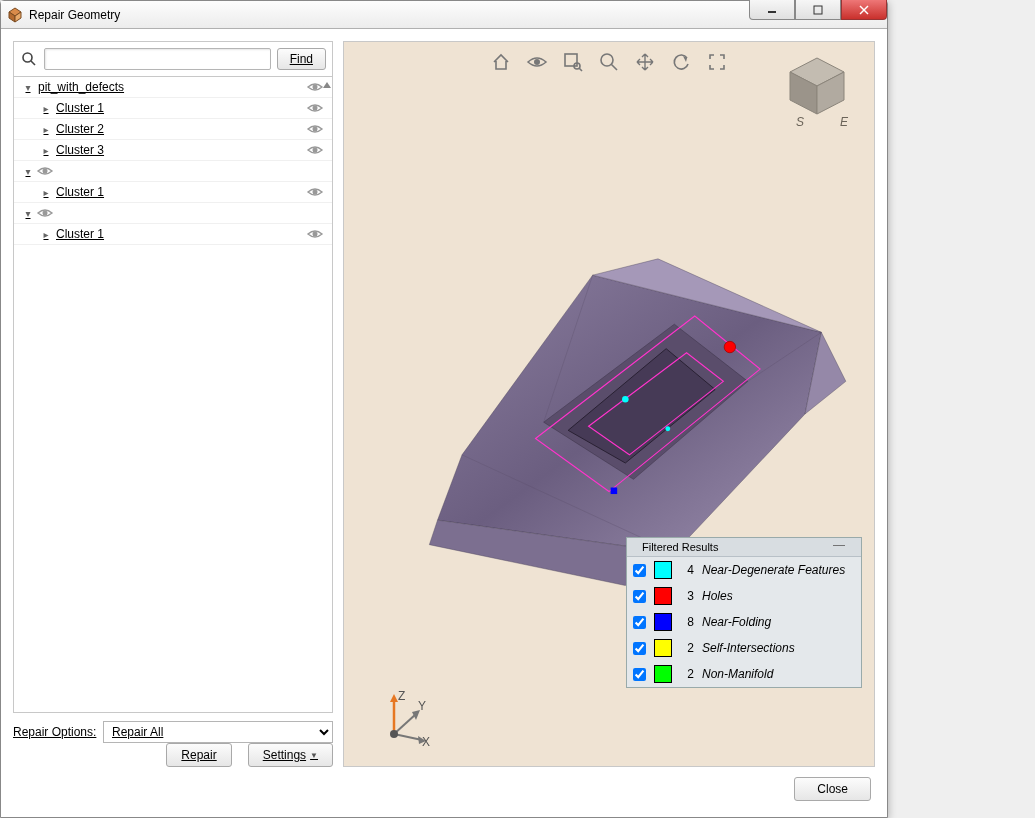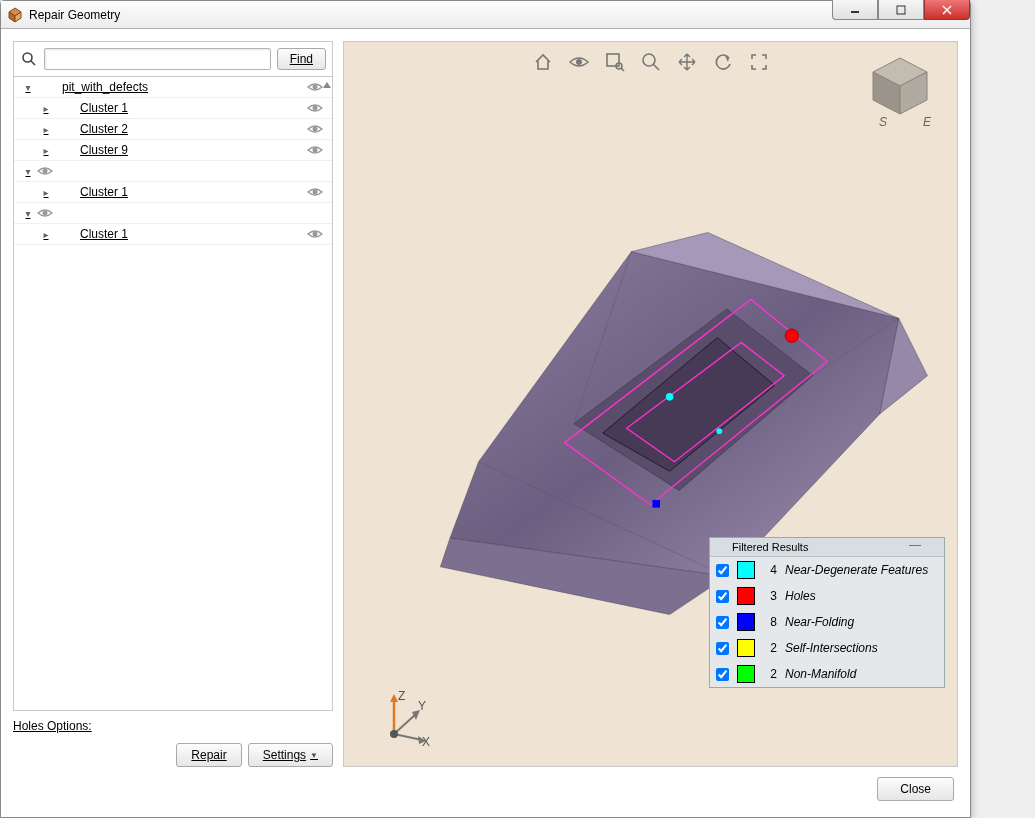--- a/index.html
+++ b/index.html
@@ -1,49 +1,49 @@
 <!DOCTYPE html>
 <html><head>
 <meta charset="utf-8">
 <style>
   * { box-sizing: border-box; font-family: "Segoe UI", Tahoma, sans-serif; font-size: 12px; }
   body { margin:0; padding:0; background:#efefef; }
-  .window { width:971px; height:818px; background:#fff; border:1px solid #888; position:relative; display:flex; flex-direction:column; border-radius:4px 4px 0 0; box-shadow:0 2px 8px rgba(0,0,0,0.3);}
+  .window { width:888px; height:818px; background:#fff; border:1px solid #888; position:relative; display:flex; flex-direction:column; border-radius:4px 4px 0 0; box-shadow:0 2px 8px rgba(0,0,0,0.3);}
   .titlebar {height:28px; background:linear-gradient(#fdfdfd,#ececec); border-bottom:1px solid #b0b0b0; display:flex; align-items:center; padding:0 0 0 6px;}
   .titlebar .app-icon{width:16px;height:16px;margin-right:6px;display:flex;align-items:center;justify-content:center;}
   .titlebar .title{flex:1;font-size:12px;}
   .winbtns{display:flex;height:100%;}
   .winbtn{width:46px;height:20px;margin-top:-1px;border:1px solid #888;border-top:none;display:flex;align-items:center;justify-content:center;background:linear-gradient(#f6f6f6,#e0e0e0);font-size:10px;}
   .winbtn.min{border-radius:0 0 0 4px;}
   .winbtn.close{background:linear-gradient(#e77,#c9302c);color:#fff;border-radius:0 0 4px 0;border-color:#933;}
   .client{flex:1;padding:12px;display:flex;flex-direction:column;gap:10px;background:#fff;}
   .panels{flex:1;display:flex;gap:10px;min-height:0;}
   .leftpanel{width:320px;display:flex;flex-direction:column;text-decoration:underline;}
   .searchrow{display:flex;align-items:center;gap:6px;padding:6px;border:1px solid #c8c8c8;border-bottom:none;}
   .searchrow .sicon{width:18px;height:18px;display:flex;align-items:center;justify-content:center;color:#555;}
   .searchrow input{flex:1;height:22px;border:1px solid #b5b5b5;padding:2px 4px;border-radius:2px;box-shadow:inset 1px 1px 2px rgba(0,0,0,0.1);}
   .searchrow button{height:22px;padding:0 12px;border:1px solid #a9a9a9;background:linear-gradient(#fcfcfc,#e6e6e6);border-radius:3px;cursor:pointer;}
   .tree{flex:1;border:1px solid #c8c8c8;overflow:auto;background:#fff;position:relative;}
   .treescroll{position:absolute;right:1px;top:3px;width:8px;height:8px;}
   .treenode{display:flex;align-items:center;height:21px;padding-right:8px;border-bottom:1px solid #f0f0f0;}
   .tw{display:inline-block;width:16px;text-align:center;color:#666;cursor:pointer;font-size:10px;user-select:none;}
-  .tlabel{flex:1;padding-left:2px;margin-left:24px;}
+  .tlabel{flex:1;padding-left:2px;}
   .eye{width:18px;height:18px;display:flex;align-items:center;justify-content:center;color:#888;}
   .repairrow{display:flex;align-items:center;gap:6px;margin-top:8px;}
   .repairrow .lab{width:84px;}
   .repairrow select{flex:1;height:22px;border:1px solid #b5b5b5;background:#fff;padding:1px 4px;}
-  .btnrow{display:flex;justify-content:flex-end;gap:6px;margin-top:10px;}
+  .btnrow{display:flex;justify-content:flex-end;gap:16px;}
   .btn{height:24px;padding:0 14px;border:1px solid #a9a9a9;background:linear-gradient(#fcfcfc,#e6e6e6);border-radius:3px;cursor:pointer;display:flex;align-items:center;gap:4px;}
   .viewport{flex:1;border:1px solid #c8c8c8;background:#efe3d3;position:relative;overflow:hidden;}
   .vtoolbar{position:absolute;top:8px;left:50%;transform:translateX(-50%);display:flex;gap:12px;align-items:center;}
   .vtool{width:24px;height:24px;display:flex;align-items:center;justify-content:center;color:#777;cursor:pointer;}
   .navcube{position:absolute;top:10px;right:18px;width:78px;height:78px;}
   .axisgizmo{position:absolute;bottom:20px;left:30px;width:56px;height:56px;}
   .filterbox{position:absolute;right:12px;bottom:78px;width:236px;border:1px solid #9aa;background:#e4e8eb;}
-  .filterhead{background:#d8dde1;padding:3px 22px;display:flex;align-items:center;border-bottom:1px solid #b8c0c7;}
+  .filterhead{background:#d8dde1;padding:3px 15px;display:flex;align-items:center;border-bottom:1px solid #b8c0c7;}
   .filterhead .ftitle{flex:1;font-size:11px;}
   .filterhead .fmin{width:14px;height:12px;color:#666;cursor:pointer;text-align:center;line-height:8px;}
   .filteritem{display:flex;align-items:center;gap:8px;padding:4px 6px;}
   .filteritem input{margin:0;}
   .swatch{width:18px;height:18px;border:1px solid #000;}
   .fcount{width:14px;text-align:right;}
   .ftext{flex:1;font-style:italic;}
   .footer{display:flex;justify-content:flex-end;padding:0 4px 4px 0;}
   .surface{position:absolute;top:120px;left:20px;right:20px;bottom:100px;}
   svg{display:block;}
@@ -131,21 +131,21 @@
                 <span class="eye">
                   <svg width="18" height="18" viewBox="0 0 18 18">
                     <path d="M2 9 Q9 3 16 9 Q9 15 2 9Z" fill="none" stroke="#999" stroke-width="1.4"></path>
                     <circle cx="9" cy="9" r="2.5" fill="#999"></circle>
                   </svg>
                 </span>
               </div>
               <div class="treenode">
                 <span style="width:24px"></span>
                 <span class="tw">▸</span>
-                <span class="tlabel">Cluster 9</span>
+                <span class="tlabel">Cluster 3</span>
                 <span class="eye">
                   <svg width="18" height="18" viewBox="0 0 18 18">
                     <path d="M2 9 Q9 3 16 9 Q9 15 2 9Z" fill="none" stroke="#999" stroke-width="1.4"></path>
                     <circle cx="9" cy="9" r="2.5" fill="#999"></circle>
                   </svg>
                 </span>
               </div>
               <div class="treenode">
                 <span style="width:6px"></span>
                 <span class="tw">▾</span>
@@ -184,21 +184,24 @@
                 <span class="eye">
                   <svg width="18" height="18" viewBox="0 0 18 18">
                     <path d="M2 9 Q9 3 16 9 Q9 15 2 9Z" fill="none" stroke="#999" stroke-width="1.4"></path>
                     <circle cx="9" cy="9" r="2.5" fill="#999"></circle>
                   </svg>
                 </span>
               </div>
             </div>
         </div>
         <div class="repairrow">
-          <span class="lab">Holes Options:</span>
+          <span class="lab">Repair Options:</span>
+          <select>
+            <option>Repair All</option>
+          </select>
         </div>
         <div class="btnrow">
           <button class="btn">Repair</button>
           <button class="btn">
             <span>Settings</span>
             <span class="caret">▼</span>
           </button>
         </div>
       </div>
 

